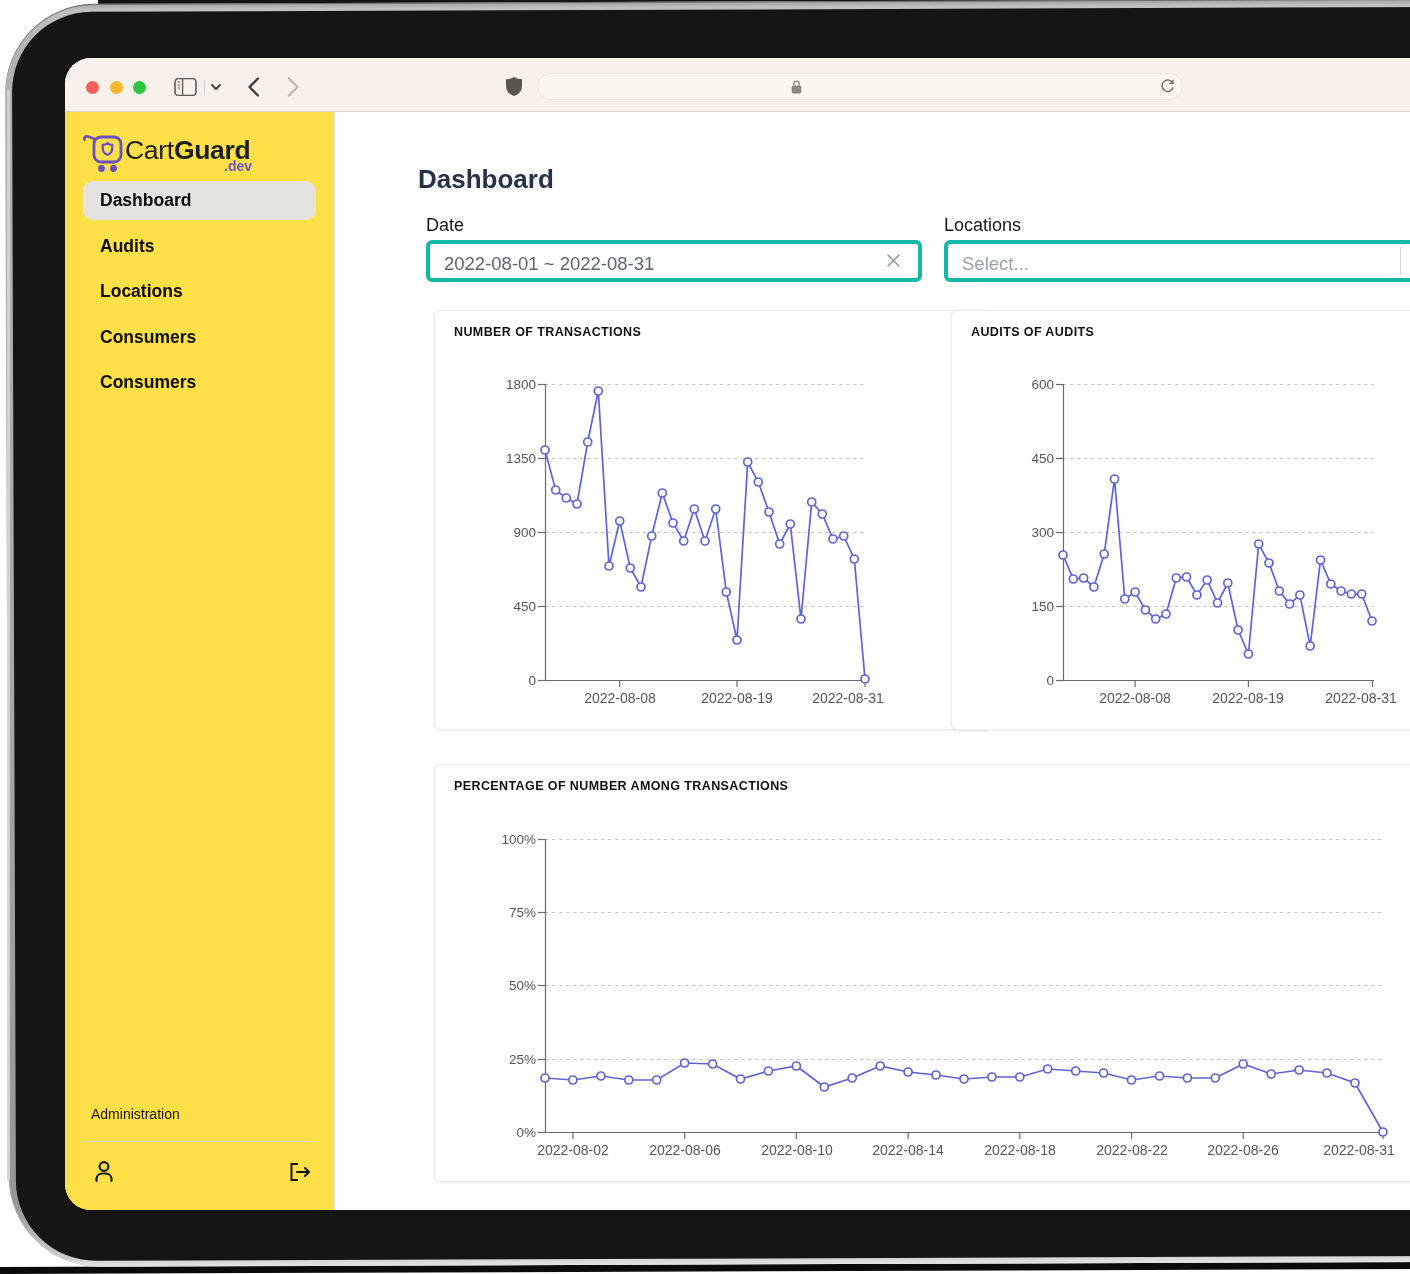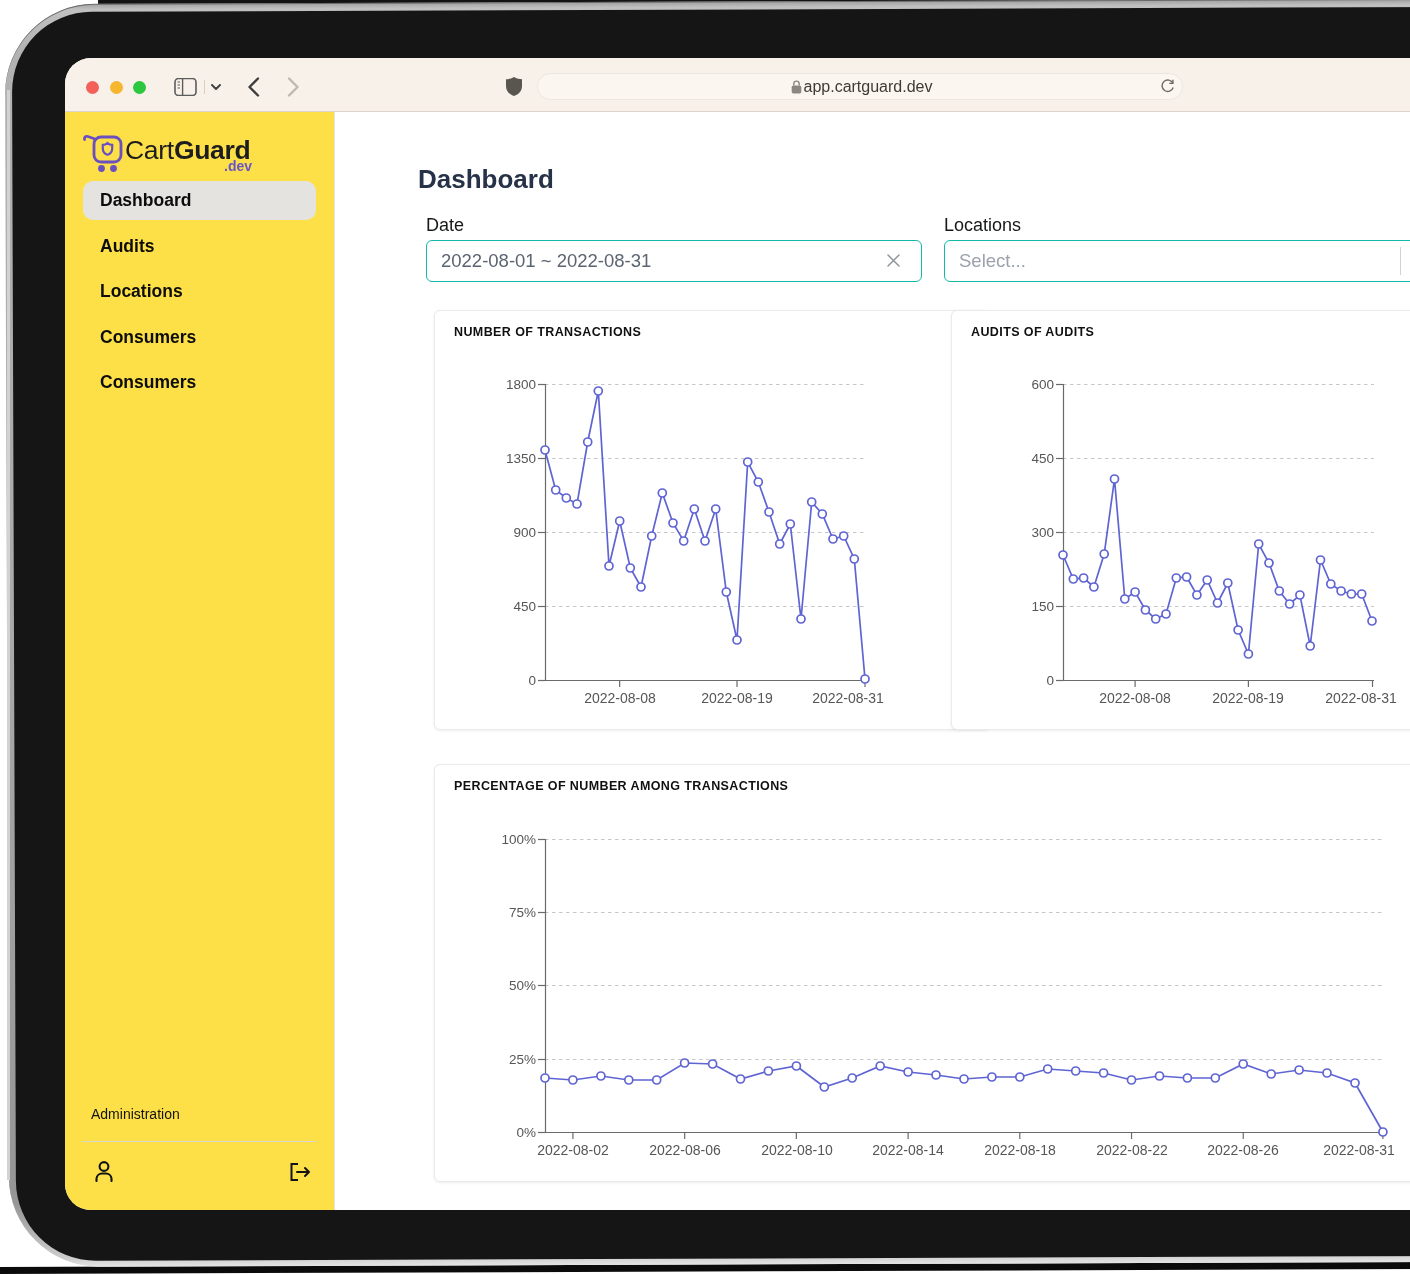--- a/index.html
+++ b/index.html
@@ -13,21 +13,21 @@
 .dot { width:13px; height:13px; border-radius:50%; top:22.5px; }
 .urlpill { left:472px; top:15px; width:646px; height:27px; border-radius:13.5px; background:#fbf6f0; border:1px solid #ece5dd; }
 .urltext { left:472px; width:646px; top:20px; padding-left:16px; text-align:center; font-size:16px; color:#3e3a36; }
 .sidebar { left:0; top:54px; width:270px; height:1098px; background:#fde047; border-right:1px solid #e5e2de; }
 .navsel { left:18px; top:69px; width:233px; height:39px; background:#e5e3e0; border-radius:10px; }
 .nav { left:35px; font-size:17.5px; font-weight:700; color:#0c0c0c; }
 .adm { left:26px; top:994px; font-size:14px; font-weight:400; color:#141414; }
 .sep { left:17px; top:1029px; width:234px; height:1px; background:#dcd9d4; }
 .h1 { left:353px; top:106px; font-size:26px; font-weight:700; color:#263248; }
 .label { top:157px; font-size:18px; color:#17181a; }
-.input { top:182px; height:42px; background:#fff; border:1px solid #14b8a6; border-radius:6px; font-size:18.5px; color:#5b6470; line-height:40px; }
+.input { top:182px; height:42px; background:#fff; border:4px solid #14b8a6; border-radius:6px; font-size:18.5px; color:#5b6470; line-height:40px; }
 .card { background:#fff; border:1px solid #eceae7; border-radius:6px; box-shadow:0 1px 3px rgba(0,0,0,0.07); }
 .ctitle { left:19px; top:14px; font-size:12.5px; font-weight:700; color:#101010; letter-spacing:0.4px; }
 </style></head>
 <body>
 <div class="abs topband"></div>
 <div class="abs bottomband"></div>
 <div class="abs rim"></div>
 <div class="abs" style="left:7px;top:90px;width:3px;height:1090px;background:#d2d2d2;"></div>
 <div class="abs bezel"></div>
 <div class="abs screen">
@@ -45,21 +45,20 @@
       <path d="M 38 7 L 42 11 L 46 7" fill="none" stroke="#444444" stroke-width="2" stroke-linecap="round" stroke-linejoin="round"></path>
     </svg>
     <svg class="abs" style="left:181px;top:19px" width="60" height="20" viewBox="0 0 60 20">
       <path d="M 12 1.5 L 3.5 10 L 12 18.5" fill="none" stroke="#3e3e3e" stroke-width="2.4" stroke-linecap="round" stroke-linejoin="round"></path>
       <path d="M 43 1.5 L 51.5 10 L 43 18.5" fill="none" stroke="#c0b9b0" stroke-width="2.4" stroke-linecap="round" stroke-linejoin="round"></path>
     </svg>
     <svg class="abs" style="left:440px;top:18px" width="18" height="21" viewBox="0 0 18 21">
       <path d="M 9 1 C 11.5 2.6 14.5 3.2 17 3.3 L 17 10 C 17 15 13.8 18.5 9 20 C 4.2 18.5 1 15 1 10 L 1 3.3 C 3.5 3.2 6.5 2.6 9 1 Z" fill="#59554f"></path>
     </svg>
     <div class="abs urlpill"></div>
-    <div class="abs urltext">app.cartguard.dev</div>
     <svg class="abs" style="left:726px;top:22px" width="11" height="14" viewBox="0 0 11 14">
         <rect x="0.7" y="5.6" width="9.6" height="7.8" rx="1.6" fill="#8d8780"></rect>
         <path d="M 2.8 5.6 L 2.8 3.8 A 2.7 2.7 0 0 1 8.2 3.8 L 8.2 5.6" fill="none" stroke="#8d8780" stroke-width="1.4"></path>
       </svg>
     <svg class="abs" style="left:1095px;top:21px" width="15" height="15" viewBox="0 0 15 15">
       <path d="M 12.9 4.2 A 5.7 5.7 0 1 0 13.2 8.5" fill="none" stroke="#6f6962" stroke-width="1.4"></path>
       <path d="M 12.9 0.8 L 12.9 4.4 L 9.3 4.4" fill="none" stroke="#6f6962" stroke-width="1.4"></path>
     </svg>
   </div>
   <div class="abs sidebar">

